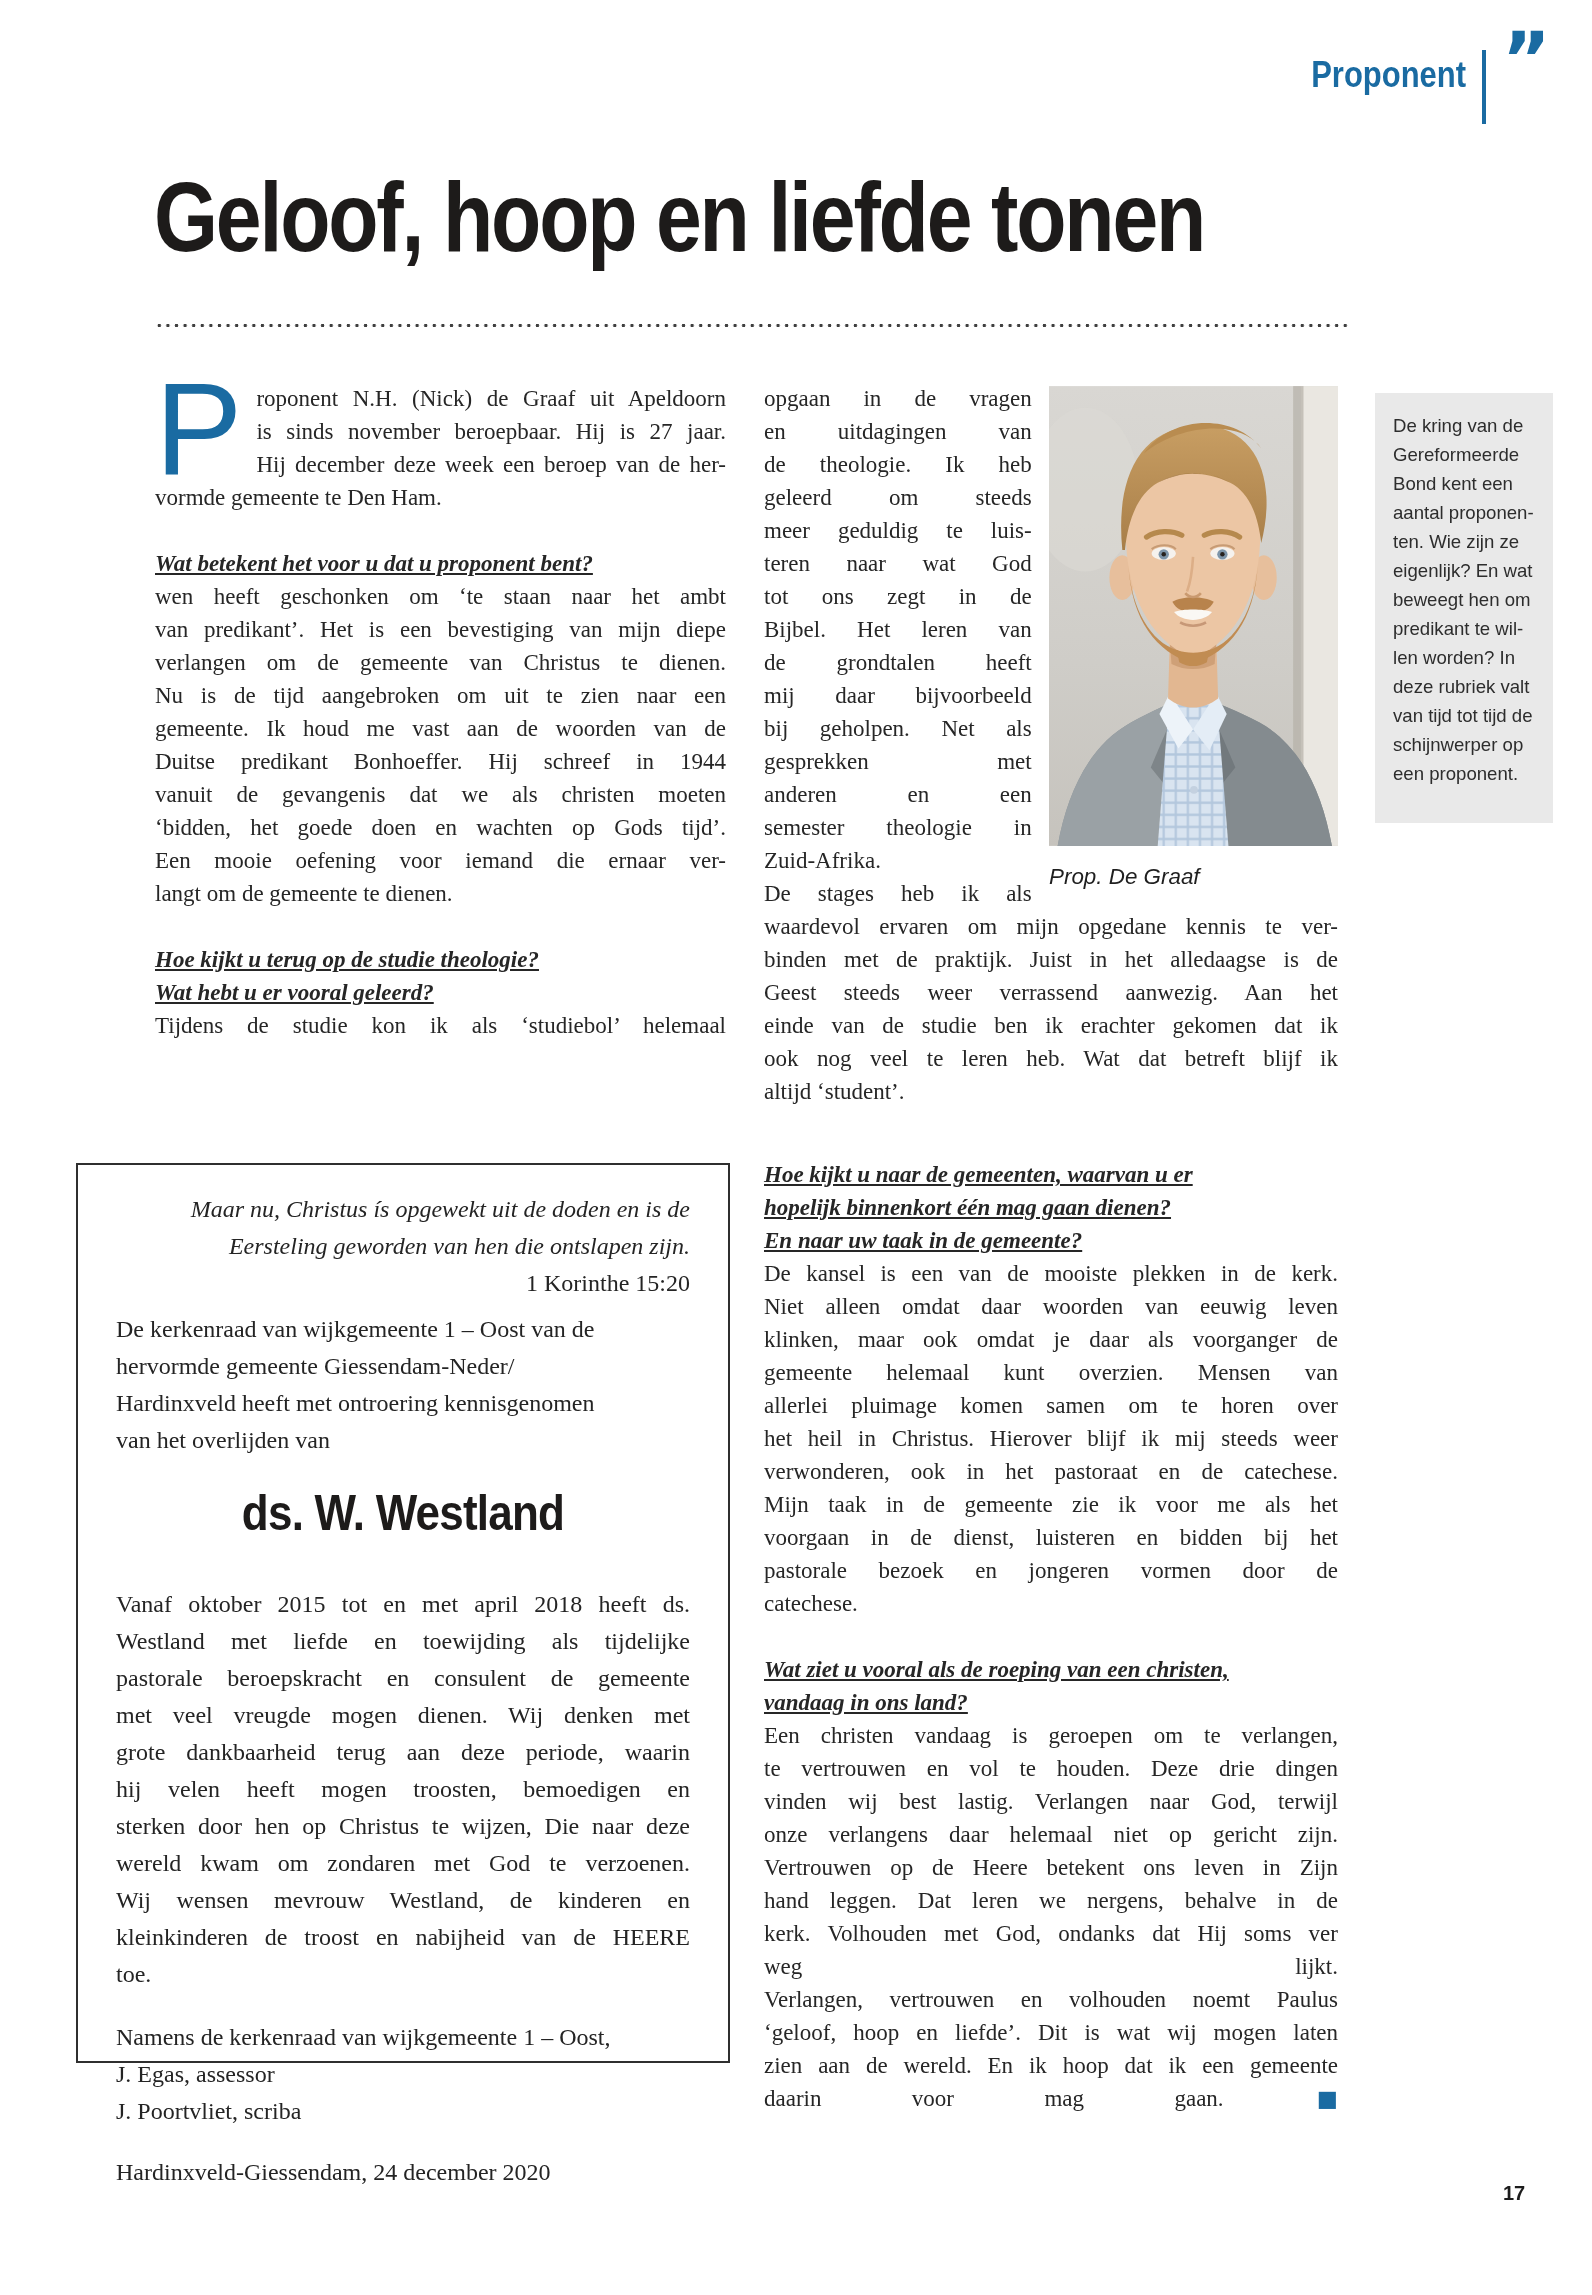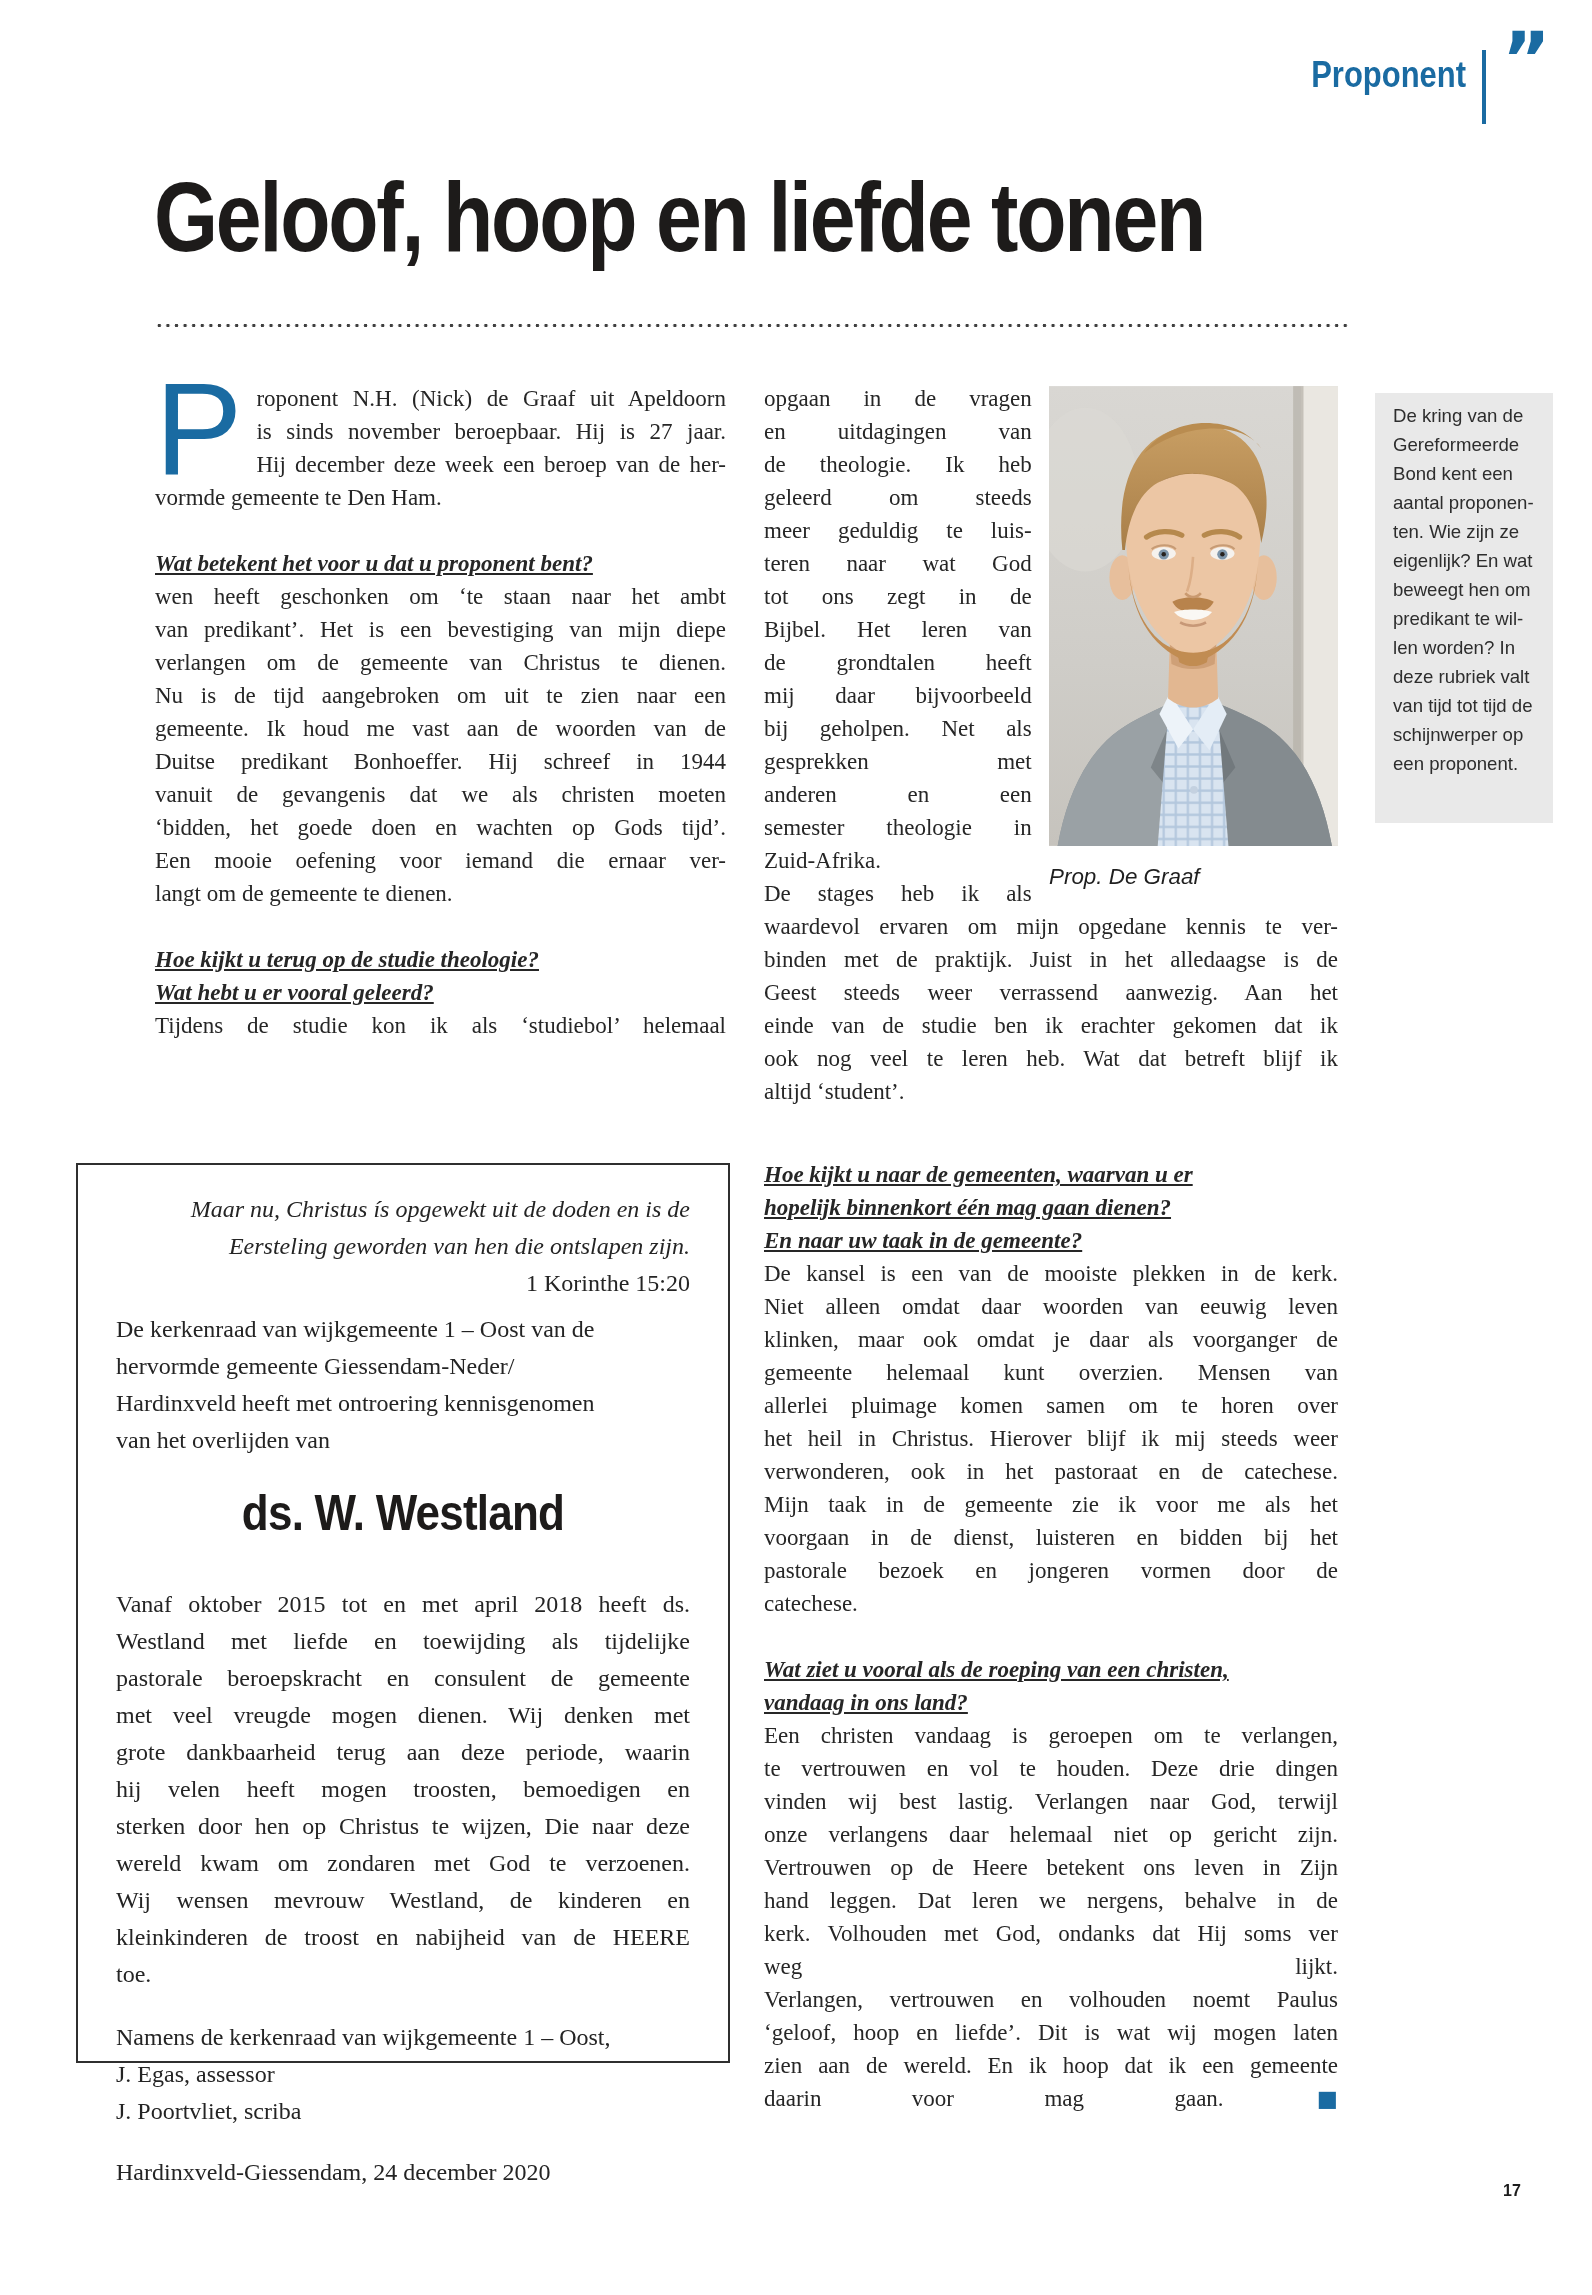--- a/index.html
+++ b/index.html
@@ -38,42 +38,42 @@
   .endmark{color:#1a6ba2;font-size:22.4px;margin-left:8.6px;font-family:"DejaVu Sans",sans-serif;}
 
   
   .photobox{float:right;width:289px;margin:3.5px 0 10.4px 17.3px;}
   .photo{display:block;width:289px;height:460px;}
   .caption{margin-top:16px;font-family:"Liberation Sans",sans-serif;font-style:italic;
         font-size:22.4px;line-height:29px;color:#1f1f1f;text-align:left;}
 
   
   .sidebar{position:absolute;left:1375px;top:393px;width:178px;height:430px;background:#e9e9e9;
-        box-sizing:border-box;padding:8px 18px;font-family:"Liberation Sans",sans-serif;
+        box-sizing:border-box;padding:18px 18px;font-family:"Liberation Sans",sans-serif;
         font-size:18.6px;line-height:29px;color:#2d2d2d;}
   .sidebar .ln{text-align:left;text-align-last:left;}
 
   
   .memorial{position:absolute;left:76px;top:1163px;width:654px;height:900px;border:2.6px solid #2f2f2f;
         box-sizing:border-box;padding:26px 38px 0 38px;font-size:24px;line-height:37px;color:#242424;}
   .memquote .ln{text-align:right;text-align-last:right;font-style:italic;}
   .memref{text-align:right;}
   .memintro{margin-top:8.6px;}
   .memintro .ln{text-align:left;text-align-last:left;}
   .memname{margin-top:29px;text-align:center;font-family:"Liberation Sans",sans-serif;
         font-weight:700;font-size:50px;line-height:50px;letter-spacing:-0.9px;color:#1d1b1a;
         transform:scaleX(0.88);transform-origin:center top;}
   .membody{margin-top:48px;}
   .membody .ln:last-child{text-align-last:left;}
   .memsig{margin-top:26px;}
   .memsig .ln{text-align:left;text-align-last:left;}
   .memdate{margin-top:24px;text-align:left;}
 
   .pagenum{position:absolute;left:1503px;top:2182px;font-family:"Liberation Sans",sans-serif;
-        font-weight:700;font-size:16px;color:#1c1c1c;}
+        font-weight:700;font-size:20px;color:#1c1c1c;}
 </style>
 </head>
 <body>
 
 <div class="page">
 
   <span class="section-label">Proponent</span>
   <span class="vrule"></span>
   <span class="quote-glyph">”</span>
 

